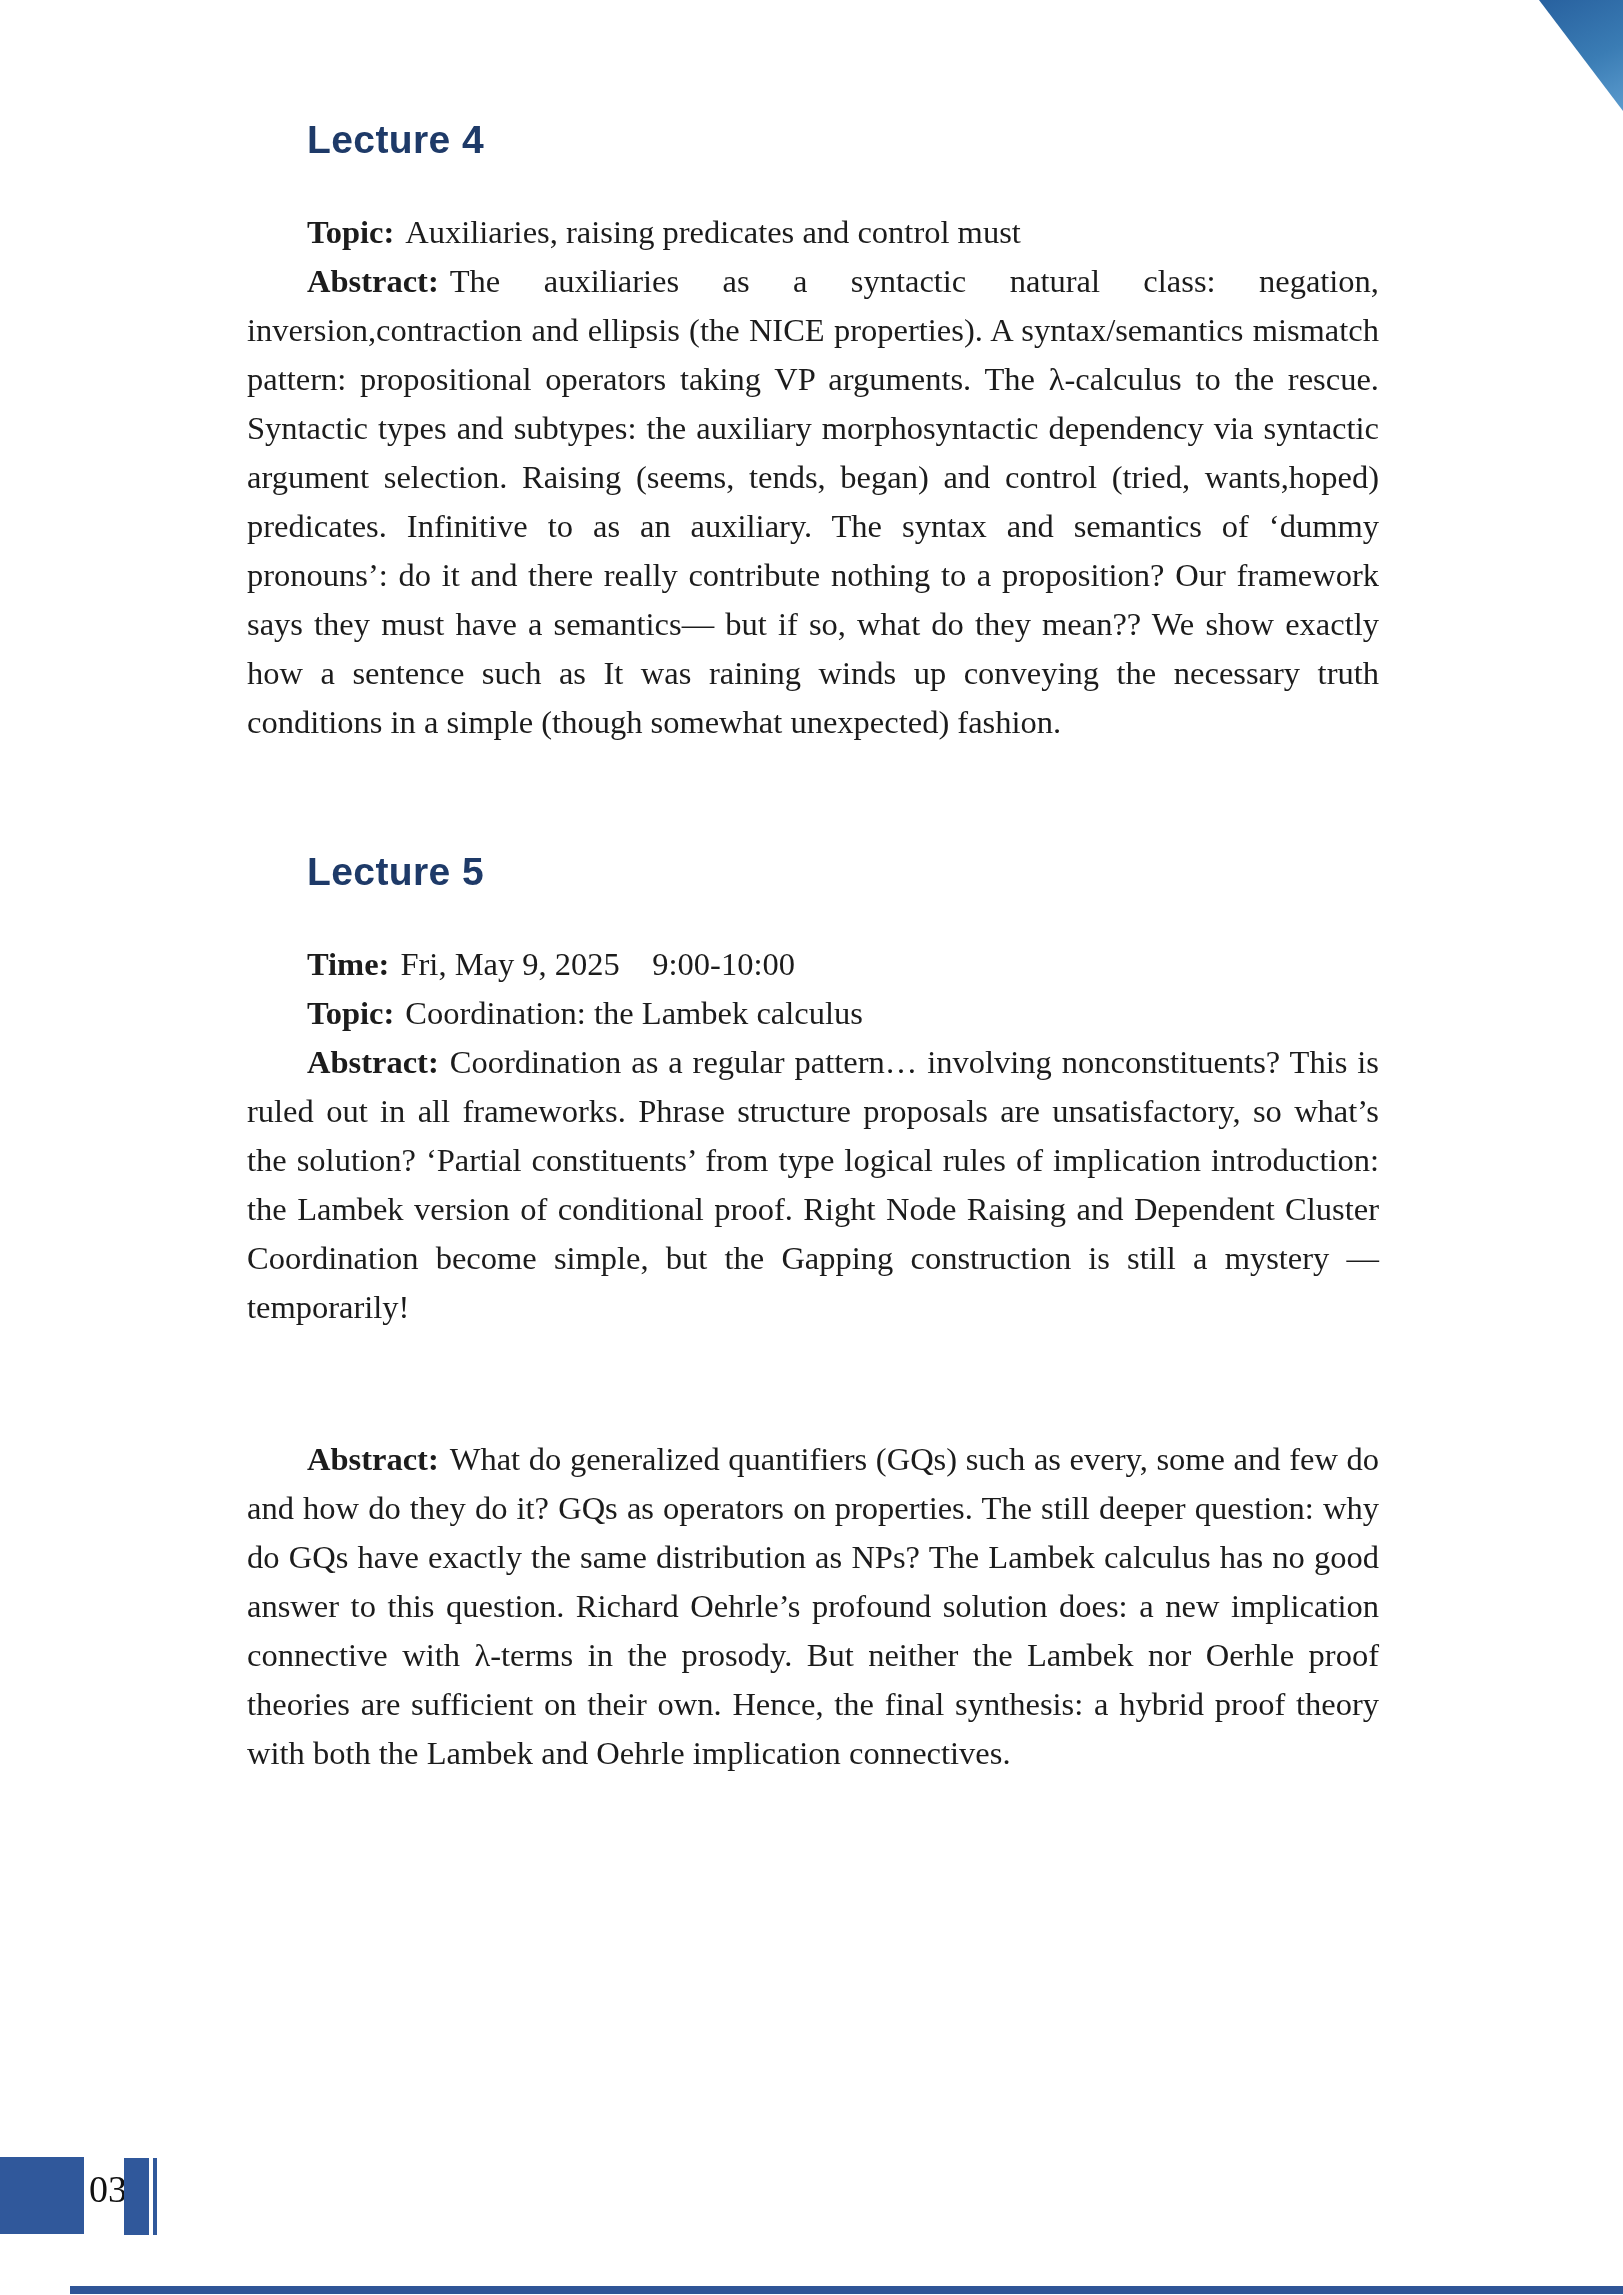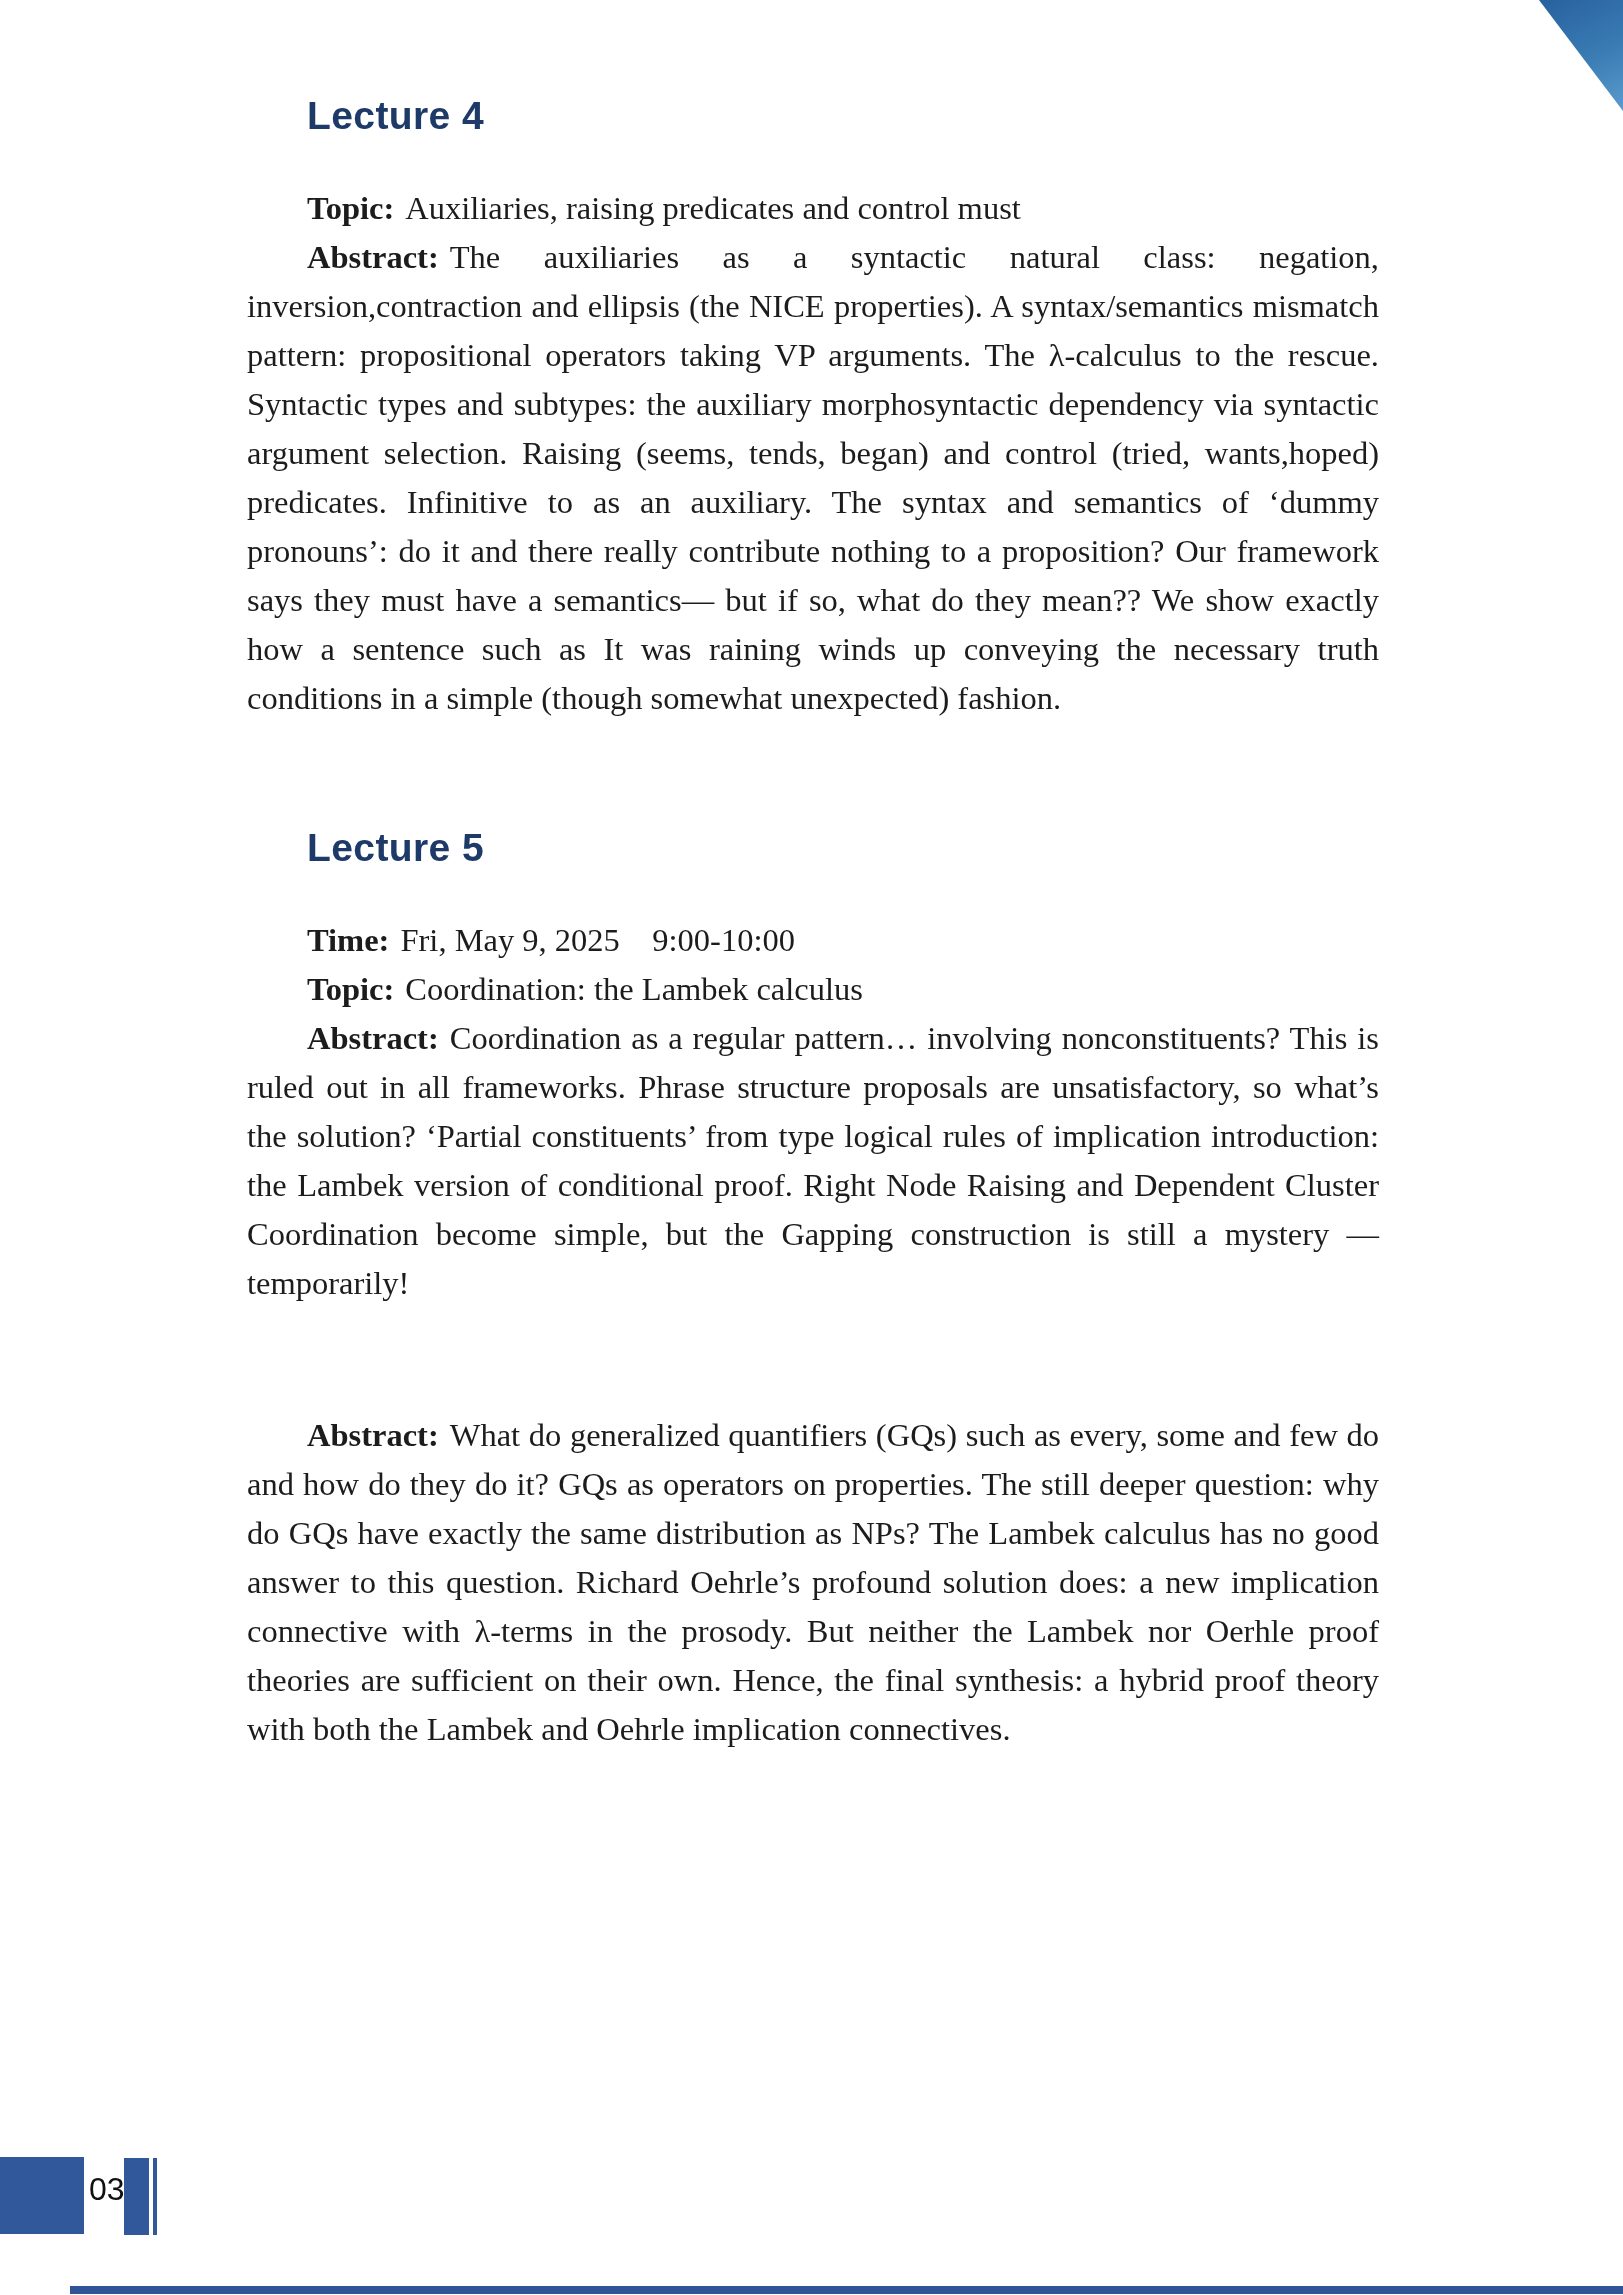--- a/index.html
+++ b/index.html
@@ -18,21 +18,21 @@
     width:84px; height:111px;
     background:linear-gradient(155deg, #28619f 0%, #3a7cb4 55%, #5b9bce 100%);
     clip-path:polygon(0 0, 100% 0, 100% 100%);
   }
 
   
   .content {
     position:absolute;
     left:247px; top:0;
     width:1132px;
-    padding-top:94px;
+    padding-top:118px;
   }
   .lecture { margin:0 0 103px 0; }
   .lecture h2 {
     margin:0 0 46px 60px;
     font-family:"Liberation Sans", sans-serif;
     font-weight:bold;
     font-size:39px;
     line-height:44px;
     color:#1e3a68;
     letter-spacing:0.4px;
@@ -50,23 +50,23 @@
   .val { white-space:pre-wrap; }
 
   
   .footer-block {
     position:absolute; left:0; top:2157px;
     width:84px; height:77px;
     background:#30589b;
   }
   .page-number {
     position:absolute; left:89px; top:2173px;
-    font-size:32px; line-height:32px;
+    font-size:38px; line-height:32px;
     color:#111111;
-    font-family:Liberation Sans, sans-serif;
+    font-family:Liberation Serif, serif;
   }
   .footer-bar {
     position:absolute; left:124px; top:2158px;
     width:24.6px; height:77px;
     background:#30589b;
   }
   .footer-line {
     position:absolute; left:153px; top:2158px;
     width:4px; height:77px;
     background:#30589b;

